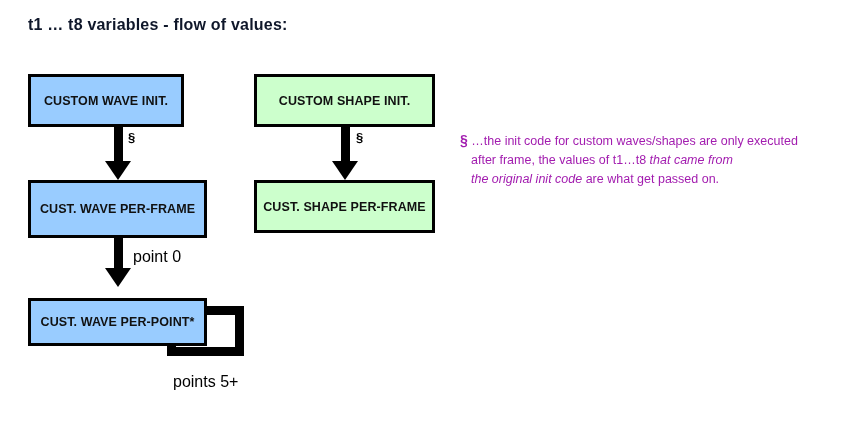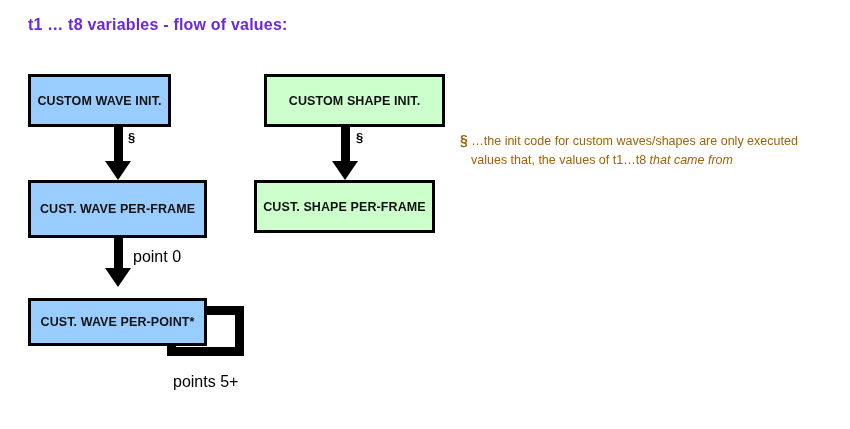--- a/index.html
+++ b/index.html
@@ -20,21 +20,21 @@
     height: 429px;
   }
 
   
   .page-title {
     position: absolute;
     left: 28px;
     top: 16px;
     font-size: 16px;
     font-weight: bold;
-    color: #6d28d9;
+    color: #0f172a;
     letter-spacing: 0.2px;
     white-space: nowrap;
   }
 
   
   .flow-box {
     position: absolute;
     box-sizing: border-box;
     border: 3px solid #000000;
     display: flex;
@@ -43,22 +43,22 @@
     font-size: 12.5px;
     font-weight: bold;
     color: #111111;
     letter-spacing: 0.1px;
     white-space: nowrap;
     z-index: 3;
   }
   .flow-box.blue  { background: #99ccff; }
   .flow-box.green { background: #ccffcc; }
 
-  .box-wave-init       { left: 28px;  top: 74px;  width: 143px; height: 53px; }
-  .box-shape-init      { left: 264px; top: 74px;  width: 181px; height: 53px; }
+  .box-wave-init       { left: 28px;  top: 74px;  width: 156px; height: 53px; }
+  .box-shape-init      { left: 254px; top: 74px;  width: 181px; height: 53px; }
   .box-wave-frame      { left: 28px;  top: 180px; width: 179px; height: 58px; }
   .box-shape-frame     { left: 254px; top: 180px; width: 181px; height: 53px; text-align: right; }
   .box-wave-point      { left: 28px;  top: 287px; width: 179px; height: 48px; margin-top: 11px; }
 
   
   .arrow-down {
     position: absolute;
     z-index: 2;
   }
   .arrow-down .shaft {
@@ -134,21 +134,21 @@
   }
 
   
   .footnote {
     position: absolute;
     left: 460px;
     top: 131px;
     width: 378px;
     font-size: 12.5px;
     line-height: 19px;
-    color: #a16207;
+    color: #a21caf;
   }
   .footnote .sect-mark {
     font-weight: bold;
     font-size: 14px;
   }
   .footnote .ln {
     display: block;
     white-space: nowrap;
   }
   .footnote .ln.indent { padding-left: 11px; }
@@ -193,16 +193,17 @@
   <div class="arrow-down arr-shape-1">
     <div class="shaft"></div>
     <div class="head"></div>
   </div>
   <div class="arrow-label sect lbl-sect-shape">§</div>
 
   <div class="flow-box green box-shape-frame">CUST. SHAPE PER-FRAME</div>
 
   <div class="footnote">
     <span class="ln"><span class="sect-mark">§</span> <span>…the init code for custom waves/shapes are only executed</span></span>
-    <span class="ln indent"><span>values that, the values of t1…t8 </span><i>that came from</i></span>
+    <span class="ln indent"><span>after frame, the values of t1…t8 </span><i>that came from</i></span>
+    <span class="ln indent"><i>the original init code</i><span> are what get passed on.</span></span>
   </div>
 
 </div>
 
 </body></html>

